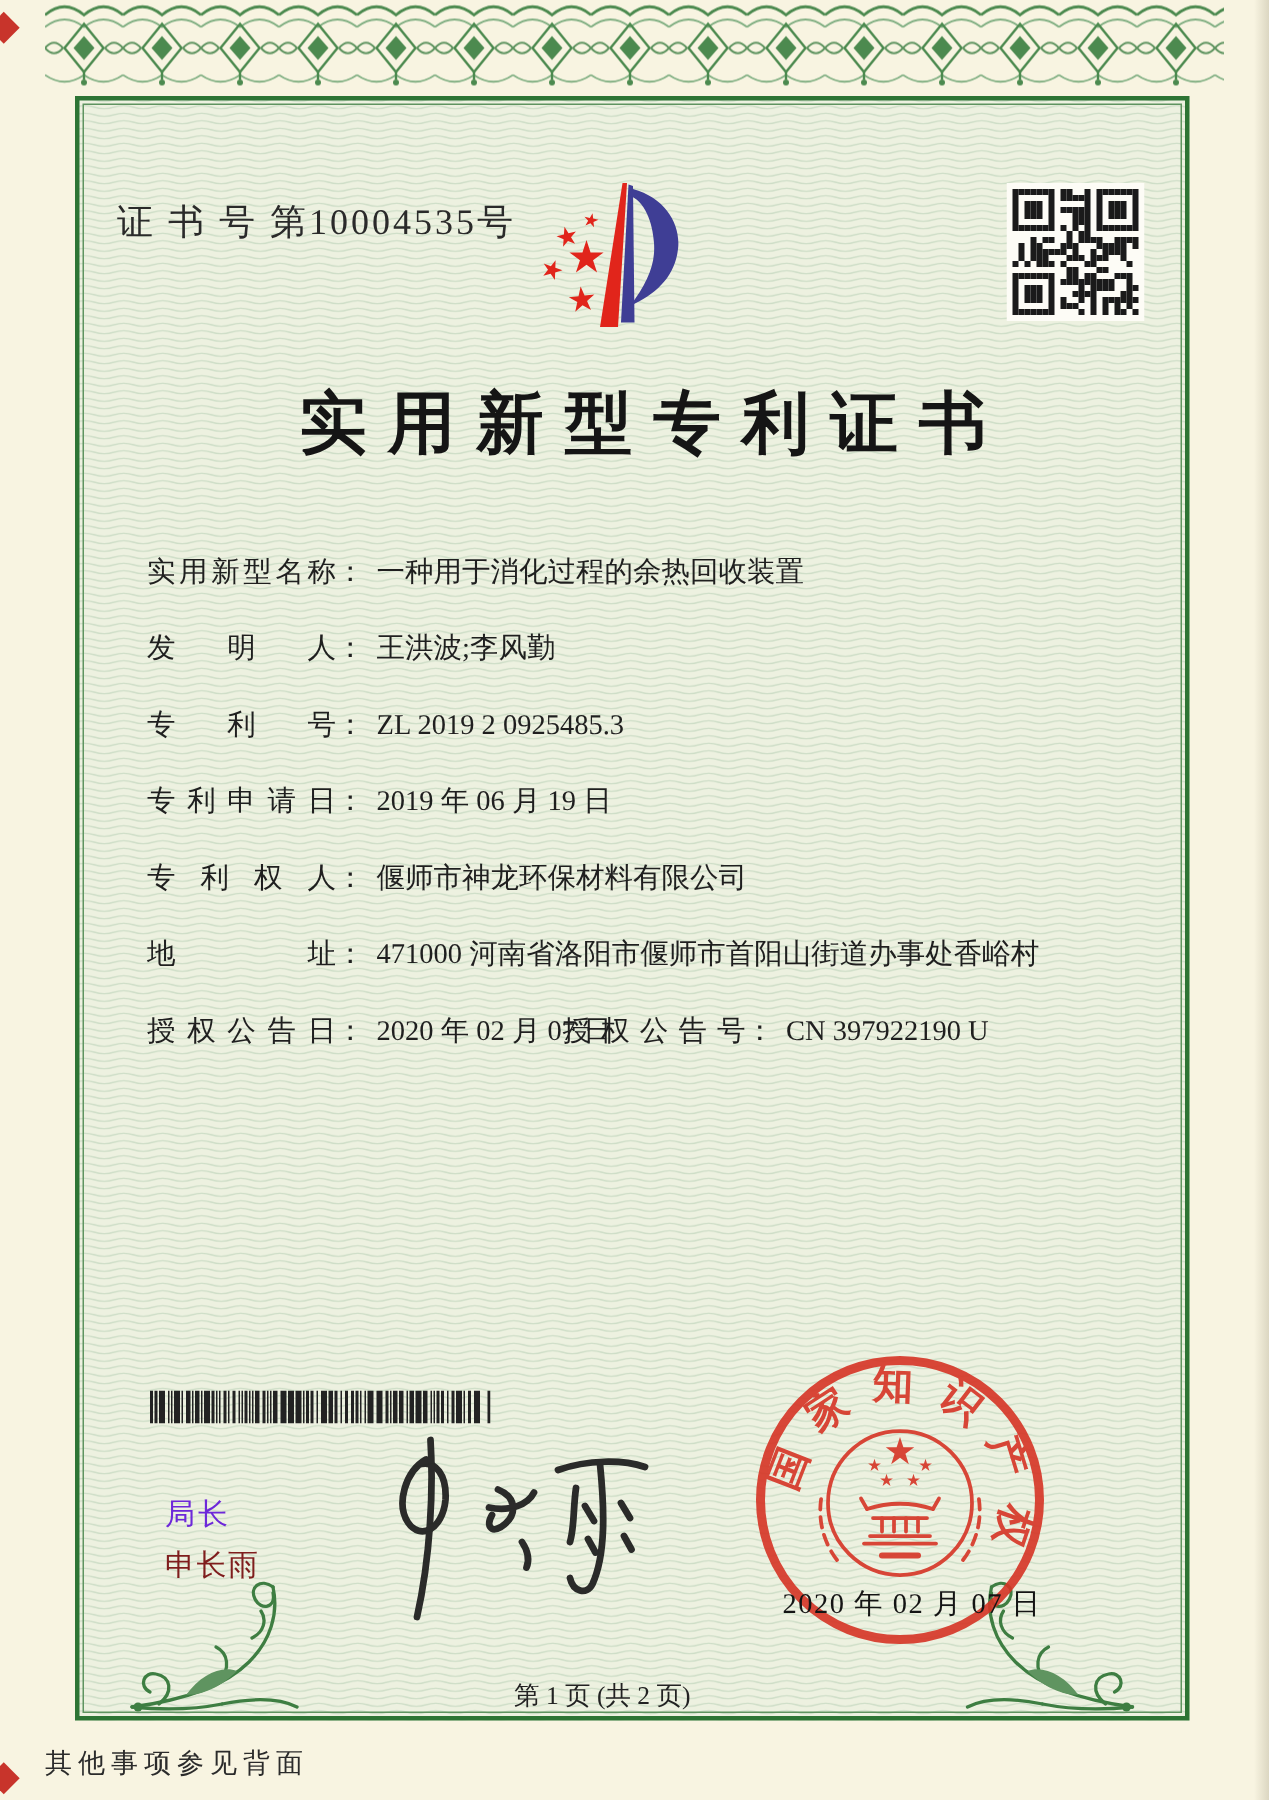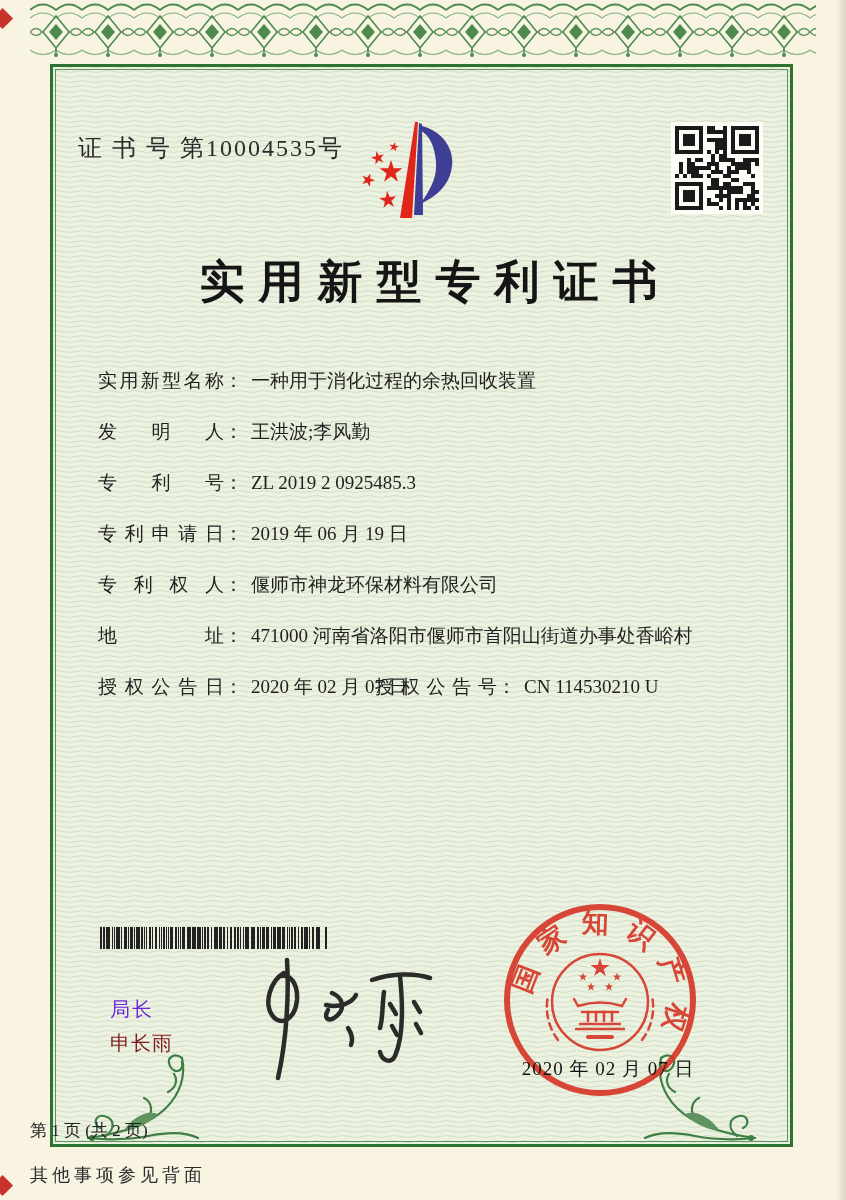--- a/index.html
+++ b/index.html
@@ -45,21 +45,21 @@
   .director-name { position:absolute; left:110px; top:1030px; font-family:"Liberation Sans","DejaVu Sans",sans-serif;
                    font-size:20px; letter-spacing:1px; color:#7f1d1d;text-align:right; }
   .sig-svg { position:absolute; left:240px; top:948px; width:210px; height:140px; }
 
   .seal-svg { position:absolute; left:500px; top:900px; width:200px; height:200px; opacity:.9; }
   .seal-text { font-size:27px; font-weight:bold; letter-spacing:15px; fill:#d63425;
                font-family:"Liberation Serif","DejaVu Serif",serif; }
   .seal-date { position:absolute; left:508px; top:1056px; width:200px; text-align:center;
                font-size:19px; letter-spacing:1px; color:#141414; z-index:4; }
 
-  .page-info { position:absolute; left:30px; top:1119px; width:743px; font-size:17px; color:#222; }
+  .page-info { position:absolute; left:30px; top:1119px; width:743px; text-align:center; font-size:17px; color:#222; }
   .back-note { position:absolute; left:30px; top:1163px; width:743px; text-align:left;
                font-size:18px; letter-spacing:4px; color:#2b2b2b; }
 </style>
 </head>
 <body>
 
 <div class="page">
 
   <div class="red-diamond" style="left:-5px; top:11px;"></div>
   <div class="red-diamond" style="left:-5px; top:1178px;"></div>
@@ -399,21 +399,21 @@
       </div>
       <div class="frow">
         <span class="flabel">专利权人</span><span>：</span><span class="fvalue">偃师市神龙环保材料有限公司</span>
       </div>
       <div class="frow">
         <span class="flabel">地址</span><span>：</span><span class="fvalue">471000 河南省洛阳市偃师市首阳山街道办事处香峪村</span>
       </div>
       <div class="frow">
         <span class="flabel">授权公告日</span><span>：</span><span class="fvalue">2020 年 02 月 07 日</span>
         <span class="fpair2">
-          <span class="flabel2">授权公告号</span><span>：</span><span class="fvalue">CN 114530210 U</span>
+          <span class="flabel2">授权公告号</span><span>：</span><span class="fvalue">CN 397922190 U</span>
         </span>
       </div>
     </div>
 
 
     <svg class="barcode-svg" id="barcode" viewBox="0 0 227 22">
         <rect x="0" y="0" width="2" height="22" fill="#222"></rect>
         <rect x="3" y="0" width="2" height="22" fill="#222"></rect>
         <rect x="6" y="0" width="4" height="22" fill="#222"></rect>
         <rect x="12" y="0" width="1" height="22" fill="#222"></rect>

